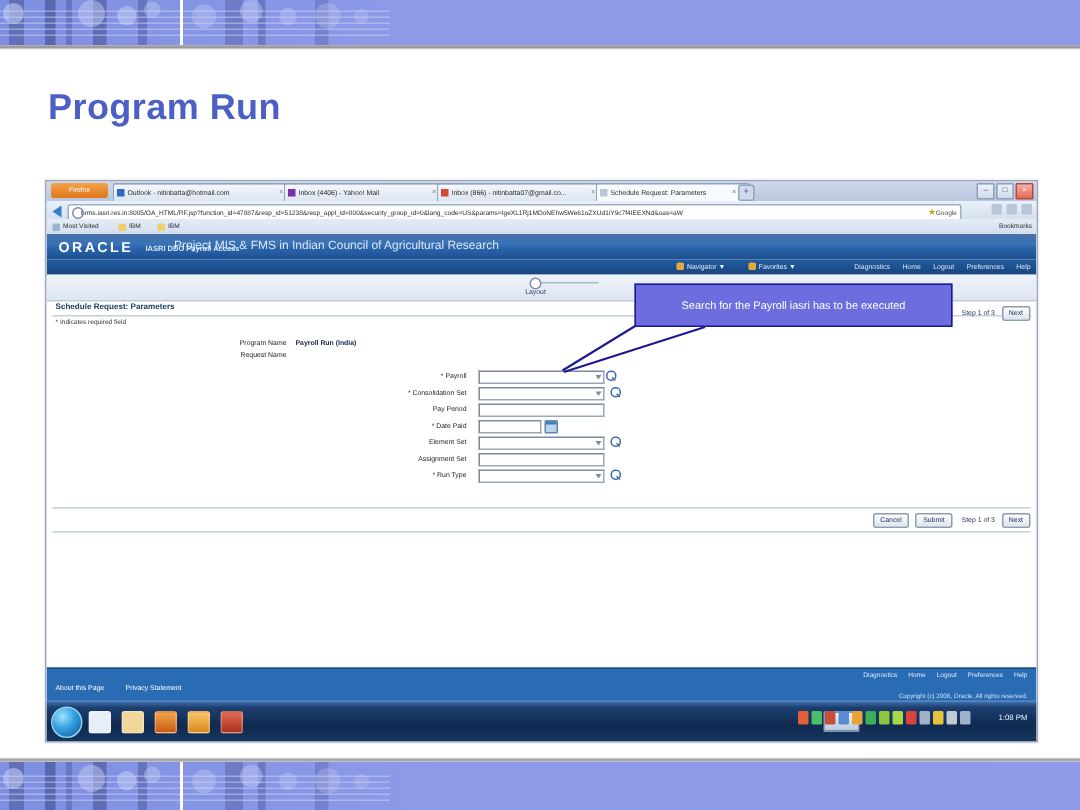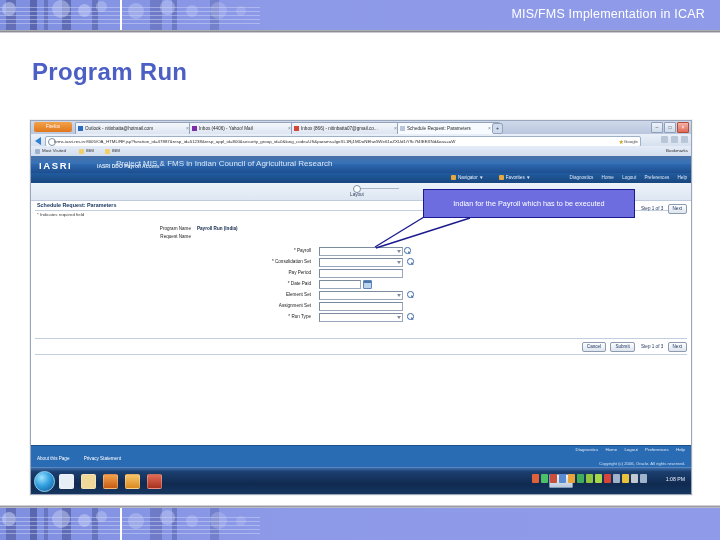--- a/index.html
+++ b/index.html
@@ -261,21 +261,20 @@
     <div class="circ" style="left:186px;top:5px;width:12px;height:12px;opacity:.35;"></div>
     <div class="circ" style="left:210px;top:2px;width:17px;height:17px;opacity:.30;"></div>
     <div class="circ" style="left:236px;top:6px;width:10px;height:10px;opacity:.28;"></div>
     <div class="hair" style="top:7px;"></div>
     <div class="hair" style="top:11px;"></div>
     <div class="hair" style="top:15px;"></div>
     <div class="hair" style="top:19px;"></div>
     <div class="hair" style="top:23px;"></div>
     <div class="vsep" style="left:120px;"></div>
   </div>
-  <div class="slide-title-text">MIS/FMS Implementation in ICAR</div>
 </div>
 <div class="top-band-rule"></div>
 
 <div class="page-title">Program Run</div>
 
 <div class="shot">
 
   <div class="tabstrip">
     <div class="ff-btn">Firefox</div>
     <div class="tab" style="left:44px;width:112px;">
@@ -333,21 +332,21 @@
     <div class="bm" style="left:74px;">
       <span class="ic folder"></span>
       <span>IBM</span>
     </div>
     <div class="bm-right">Bookmarks</div>
   </div>
 
   <div class="app">
 
     <div class="oracle-band">
-      <div class="oracle-logo">IASRI</div>
+      <div class="oracle-logo">ORACLE</div>
       <div class="oracle-sub">IASRI DDO Payroll Access</div>
       <div class="icar-overlay">Project MIS &amp; FMS in Indian Council of Agricultural Research</div>
     </div>
 
     <div class="globalnav">
       <div class="gnav-left">
         <span class="menu"><span class="dot"></span><span>Navigator</span> ▼</span>
         <span class="menu"><span class="dot"></span><span>Favorites</span> ▼</span>
       </div>
       <div class="gnav-right">
@@ -499,21 +498,21 @@
     </div>
     <div class="trayclock">1:08 PM</div>
   </div>
 </div>
 
 <svg class="callout-line" width="720" height="540" style="left:0;top:0;">
   <line x1="424" y1="217" x2="375" y2="247" stroke="#1b1b8f" stroke-width="1.4"></line>
   <line x1="470" y1="218" x2="376" y2="248" stroke="#1b1b8f" stroke-width="1.4"></line>
 </svg>
 <div class="callout">
-  <span>Indian for the Payroll which has to be executed</span>
+  <span>Search for the Payroll iasri has to be executed</span>
 </div>
 
 <div class="slide-bottom-rule"></div>
 <div class="slide-bottom-band">
   <div class="deco">
     <div class="col" style="left:6px;width:10px;"></div>
     <div class="col" style="left:30px;width:7px;opacity:.7;"></div>
     <div class="col" style="left:44px;width:4px;opacity:.45;"></div>
     <div class="col" style="left:62px;width:9px;opacity:.6;"></div>
     <div class="col" style="left:92px;width:6px;opacity:.5;"></div>

